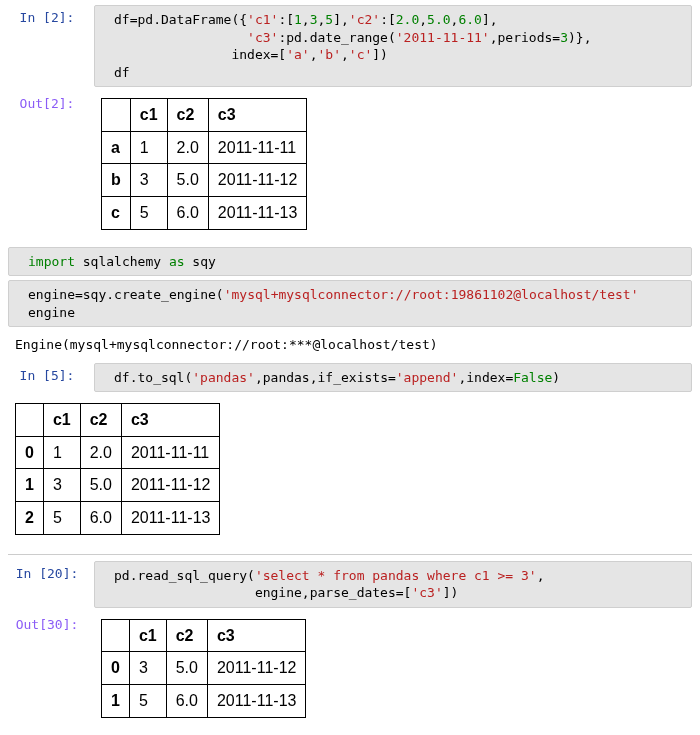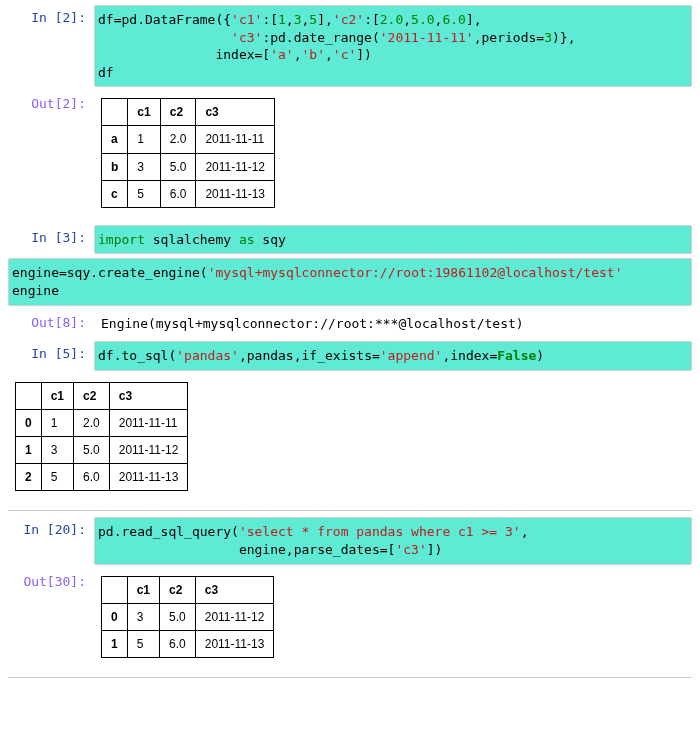--- a/index.html
+++ b/index.html
@@ -1,27 +1,27 @@
 <!DOCTYPE html>
 <html><head>
 <meta charset="utf-8">
 <style>
 body{margin:0;padding:5px 8px;font-family:Menlo,Consolas,monospace;font-size:13px;background:#fff;color:#000;width:684px}
 .cell{display:flex;margin-bottom:4px}
-.prompt{width:78px;flex-shrink:0;text-align:right;padding:5px 8px 5px 0;font-family:Menlo,Consolas,monospace;font-size:13px}
+.prompt{width:78px;flex-shrink:0;text-align:center;padding:5px 8px 5px 0;font-family:Menlo,Consolas,monospace;font-size:13px}
 .in-p{color:#2748a0}
 .out-p{color:#8b5cf6}
-.input-area{flex:1;background:#5eead4;border:1px solid #cfcfcf;border-radius:2px;padding:5px 3px;line-height:1.35}
+.input-area{flex:1;background:#e5e5e5;border:1px solid #cfcfcf;border-radius:2px;padding:5px 19px;line-height:1.35}
 .output-area{flex:1;padding:5px 7px;line-height:1.35}
 .tok-kw{color:#008000;font-weight:normal}
 .tok-str{color:#ba2121}
 .tok-num{color:#008000}
-.tok-bool{color:#008000;font-weight:bold}
+.tok-bool{color:#008000;font-weight:normal}
 pre{margin:0;white-space:pre;font-family:inherit}
-table.df{border-collapse:collapse;margin:2px 0 8px 0;font-family:Arial,sans-serif;font-size:12px}
+table.df{border-collapse:collapse;margin:2px 0 8px 0;font-family:Arial,sans-serif;font-size:16px}
 table.df th,table.df td{border:1px solid #000;padding:5px 9px;text-align:left}
 table.df th{font-weight:bold;background:#fff}
 .hr{border:none;border-top:1px solid #ccc;margin:6px 0}
 </style>
 </head>
 <body>
 
 <div id="notebook">
     <div class="cell">
       <div class="prompt in-p">In  [2]:</div>
@@ -61,33 +61,31 @@
               <th>c</th>
               <td>5</td>
               <td>6.0</td>
               <td>2011-11-13</td>
             </tr>
           </tbody>
         </table>
       </div>
     </div>
     <div class="cell">
-      <div class="prompt in-p">In  [3]:</div>
       <div class="input-area">
         <pre><span class="tok-kw">import</span><span> sqlalchemy </span><span class="tok-kw">as</span><span> sqy</span></pre>
       </div>
     </div>
     <div class="cell">
       <div class="input-area">
         <pre><span>engine=sqy.create_engine(</span><span class="tok-str">'mysql+mysqlconnector://root:19861102@localhost/test'</span>
 <span>engine</span></pre>
       </div>
     </div>
     <div class="cell">
-      <div class="prompt out-p">Out[8]:</div>
       <div class="output-area">
         <pre>Engine(mysql+mysqlconnector://root:***@localhost/test)</pre>
       </div>
     </div>
     <div class="cell">
       <div class="prompt in-p">In  [5]:</div>
       <div class="input-area">
         <pre><span>df.to_sql(</span><span class="tok-str">'pandas'</span><span>,pandas,if_exists=</span><span class="tok-str">'append'</span><span>,index=</span><span class="tok-bool">False</span><span>)</span></pre>
       </div>
     </div>

